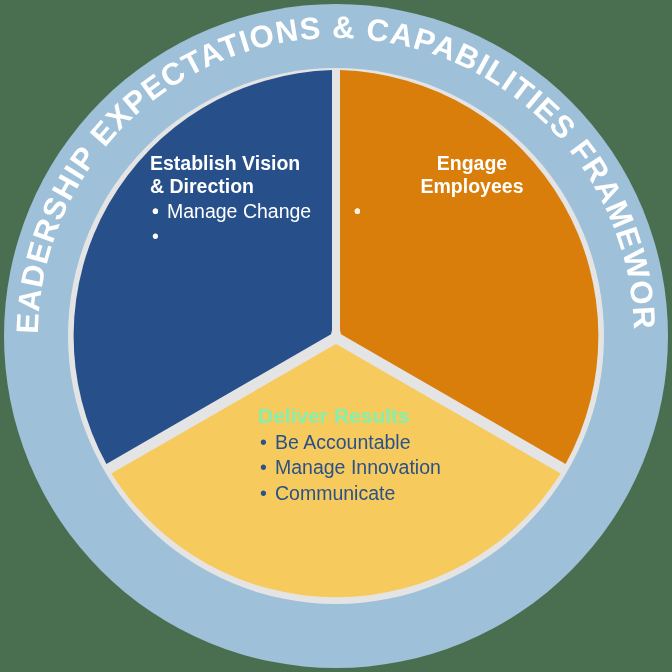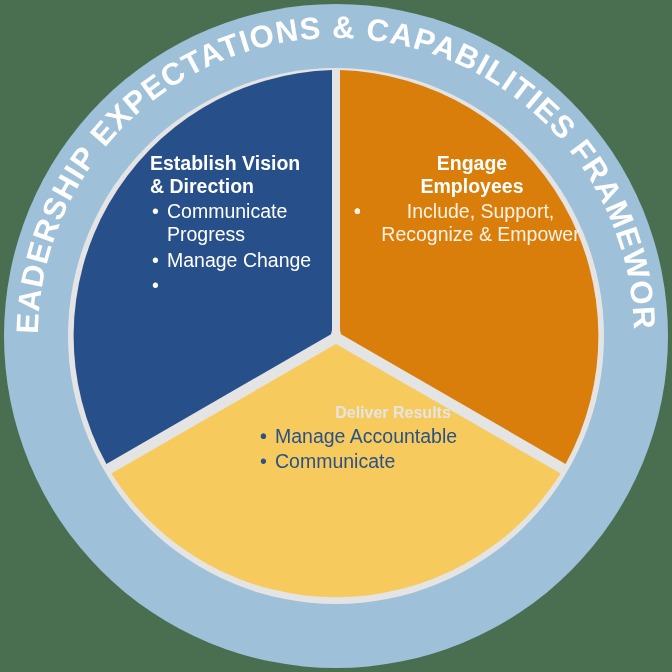--- a/index.html
+++ b/index.html
@@ -84,21 +84,21 @@
   #segment-engage-label .seg-title { font-size: 19.5px; color: #ffffff; }
 
   
   #segment-results-label {
     left: 258px;
     top: 404px;
     width: 270px;
     color: #2a5286;
     font-size: 19.5px;
   }
-  #segment-results-label .seg-title { font-size: 16px; color: #e5e5e5; text-align: center; }
+  #segment-results-label .seg-title { font-size: 21px; color: #86efac; }
 </style>
 </head>
 <body style="background: rgb(74, 110, 80);">
 
 <div id="diagram-root">
 
   <svg id="wheel-svg" viewBox="0 0 672 672">
     <defs>
 
       <path id="ring-text-path" d="M 38 336 A 298 298 0 0 1 634 336" fill="none"></path>
@@ -118,21 +118,20 @@
       <textPath href="#ring-text-path" xlink:href="#ring-text-path" startOffset="50%">LEADERSHIP EXPECTATIONS &amp; CAPABILITIES FRAMEWORK</textPath>
     </text>
   </svg>
 
   <div class="seg-label" id="segment-vision-label">
     <div class="seg-title">Establish Vision
 &amp; Direction</div>
     <ul class="seg-list">
       <li>
         <span class="bullet">•</span>
-        <span>Communicate Progress</span>
       </li>
       <li>
         <span class="bullet">•</span>
         <span>Manage Change</span>
       </li>
       <li>
         <span class="bullet">•</span>
       </li>
     </ul>
   </div>
@@ -142,34 +141,34 @@
 Employees</div>
     <ul class="seg-list">
       <li>
         <span class="bullet">•</span>
       </li>
       <li>
         <span class="bullet">•</span>
       </li>
       <li>
         <span class="bullet">•</span>
-        <span>Include, Support, Recognize &amp; Empower</span>
       </li>
     </ul>
   </div>
 
   <div class="seg-label" id="segment-results-label">
     <div class="seg-title">Deliver Results</div>
     <ul class="seg-list">
       <li>
         <span class="bullet">•</span>
+        <span>Be Accountable</span>
       </li>
       <li>
         <span class="bullet">•</span>
-        <span>Manage Accountable</span>
+        <span>Manage Innovation</span>
       </li>
       <li>
         <span class="bullet">•</span>
         <span>Communicate</span>
       </li>
     </ul>
   </div>
 
 </div>
 

